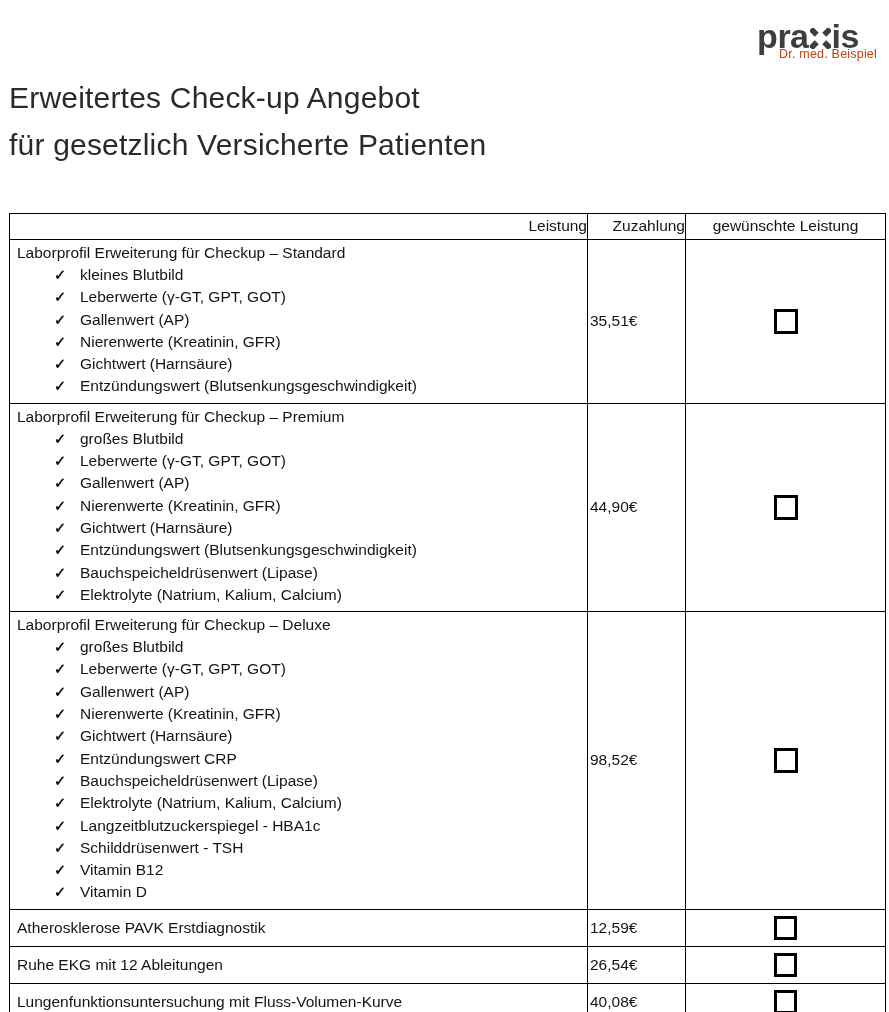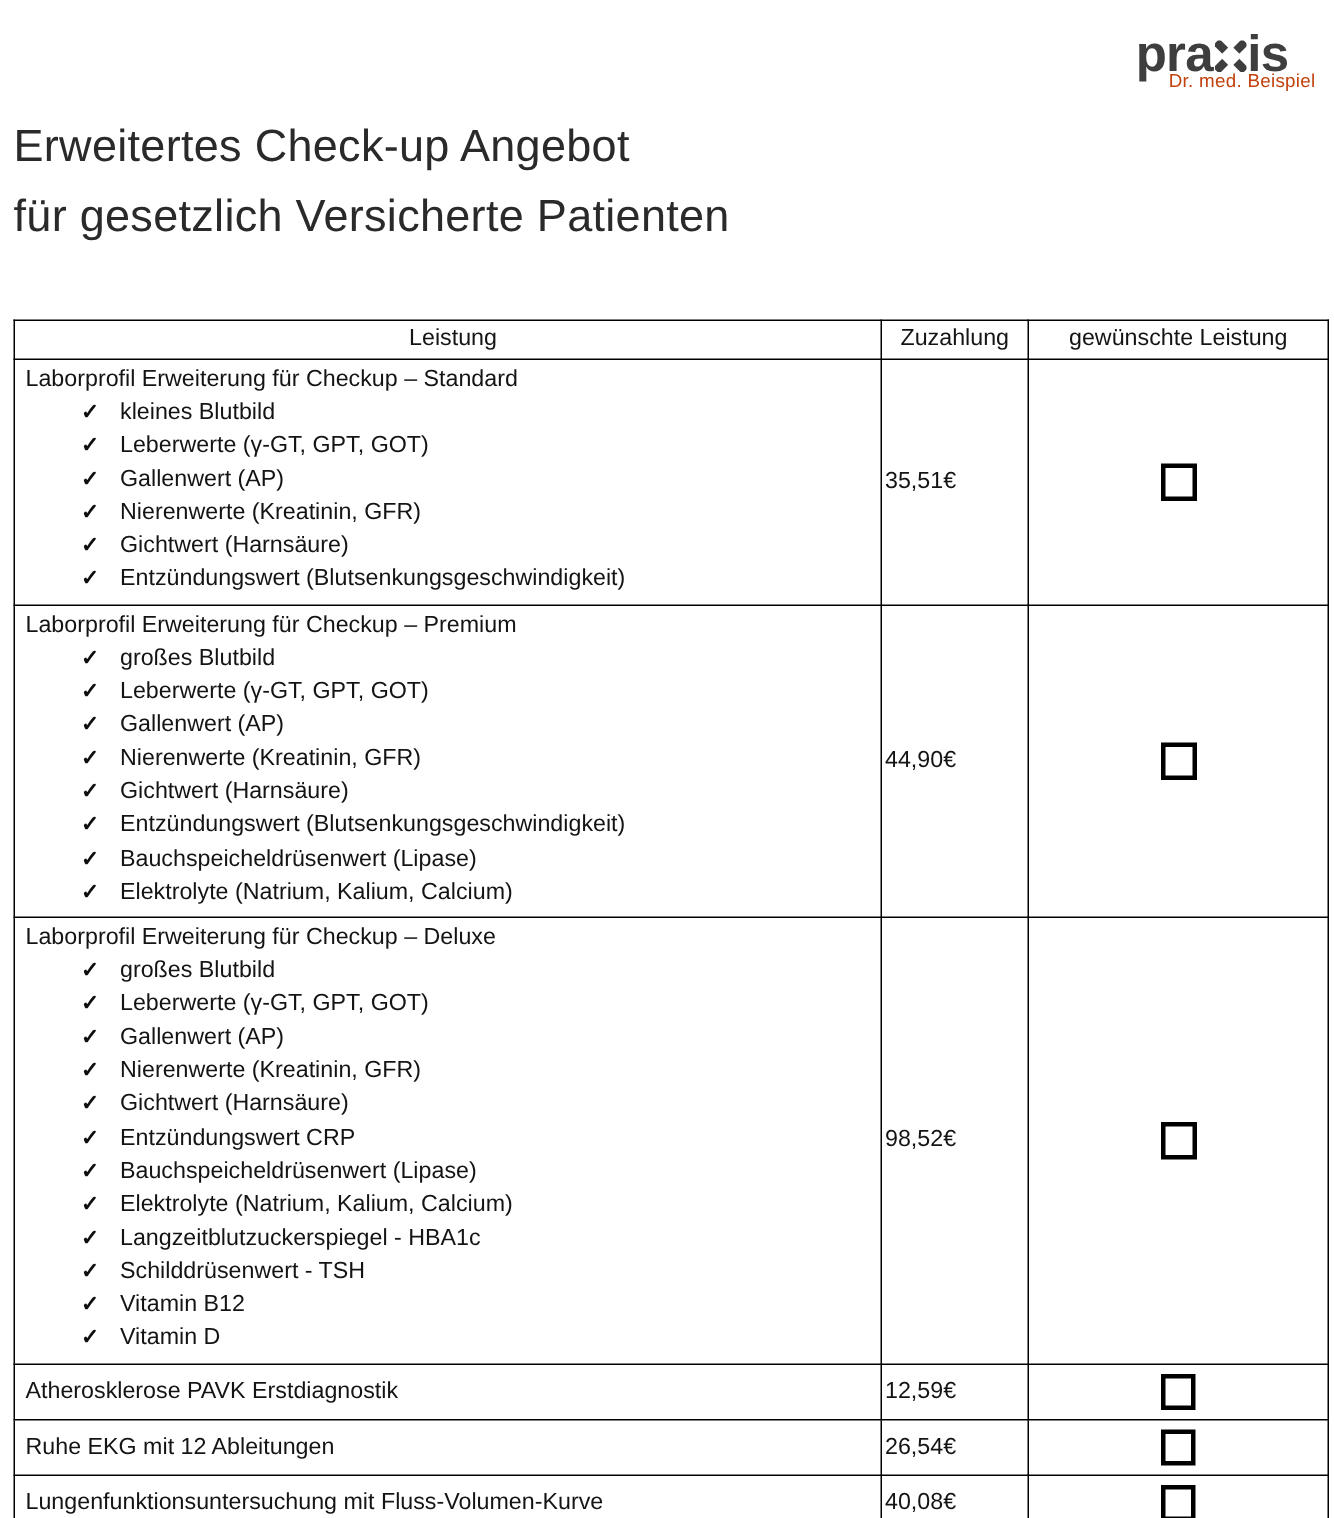--- a/index.html
+++ b/index.html
@@ -39,22 +39,22 @@
   }
   col.c-service { width:578px; }
   col.c-price   { width:98px;  }
   col.c-check   { width:200px; }
   th, td { border:1px solid #000; vertical-align:middle; }
   thead th {
     font-weight:400;
     height:26px;
     padding:1px 0 2px 0;
   }
-  th.h-service { text-align:center; padding-left:7px; }
-  th.h-price   { text-align:center; }
+  th.h-service { text-align:right; padding-left:7px; }
+  th.h-price   { text-align:right; }
   th.h-check   { text-align:center; }
 
   td.cell-service { padding:2px 4px 5px 7px; vertical-align:top; }
   .pkg-title { line-height:22px; }
   .pkg-item  { position:relative; padding-left:63px; line-height:22.3px; }
   .pkg-item .check {
     position:absolute; left:37px; top:0;
     font-size:14.5px; font-weight:600; color:#0e0e0e;
   }
   td.cell-price { padding:0 2px; }

